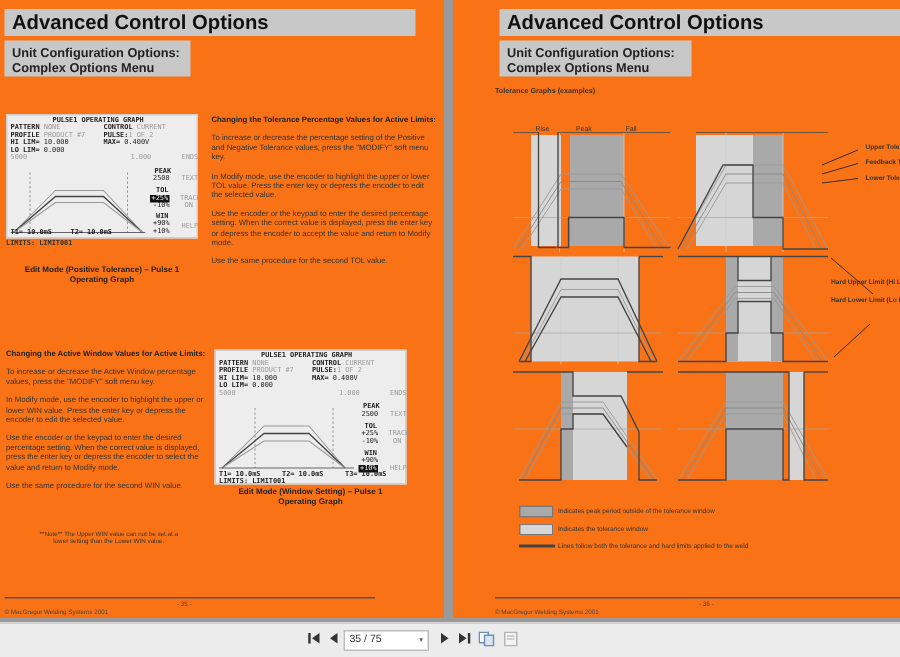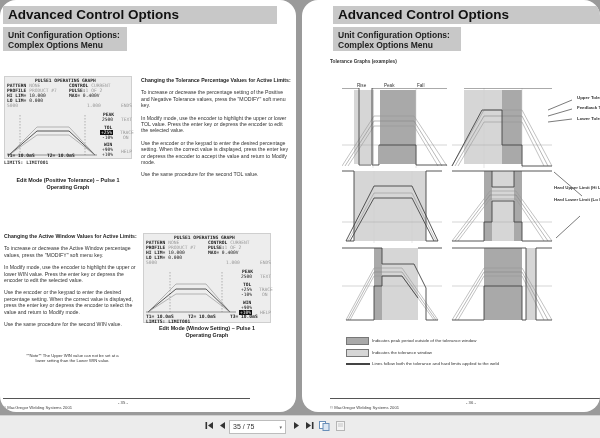--- a/index.html
+++ b/index.html
@@ -1,18 +1,18 @@
 <!DOCTYPE html>
 <html><head>
 <meta charset="utf-8">
 <style>
   * { box-sizing: border-box; margin: 0; padding: 0; }
   body { width: 600px; height: 438px; overflow: hidden; background: #e8e8e8; font-family: "Liberation Sans", sans-serif; position: relative; }
   .viewer { position: absolute; left: 0; top: 0; width: 600px; height: 415px; background: #9a9a9a; }
-  .page { position: absolute; top: 0; height: 412px; background: #ffffff; overflow: hidden; border-radius: 16px; }
+  .page { position: absolute; top: 0; height: 412px; background: #f97316; overflow: hidden; }
   .page-left { left: 0; width: 296px; }
   .page-right { left: 302px; width: 298px; }
   .h1bar { position: absolute; background: #c8c8c8; font-weight: bold; color: #111; font-size: 13.5px; line-height: 18px; padding-left: 5px; }
   .h2bar { position: absolute; background: #c8c8c8; font-weight: bold; color: #222; font-size: 8.5px; line-height: 10px; padding: 3px 5px; }
   .txt { position: absolute; font-size: 5.2px; line-height: 6.4px; color: #333; }
   .txt p { margin-bottom: 6px; }
   .txt .bold { font-weight: bold; color: #222; }
   .caption { position: absolute; font-size: 5.4px; line-height: 6.8px; font-weight: bold; color: #222; text-align: center; }
   .lcd { position: absolute; background: #ededed; border: 1px solid #cfcfcf; font-family: "DejaVu Sans Mono", monospace; font-size: 4.6px; line-height: 5px; color: #222; }
   .lcd .row { position: absolute; white-space: pre; }

